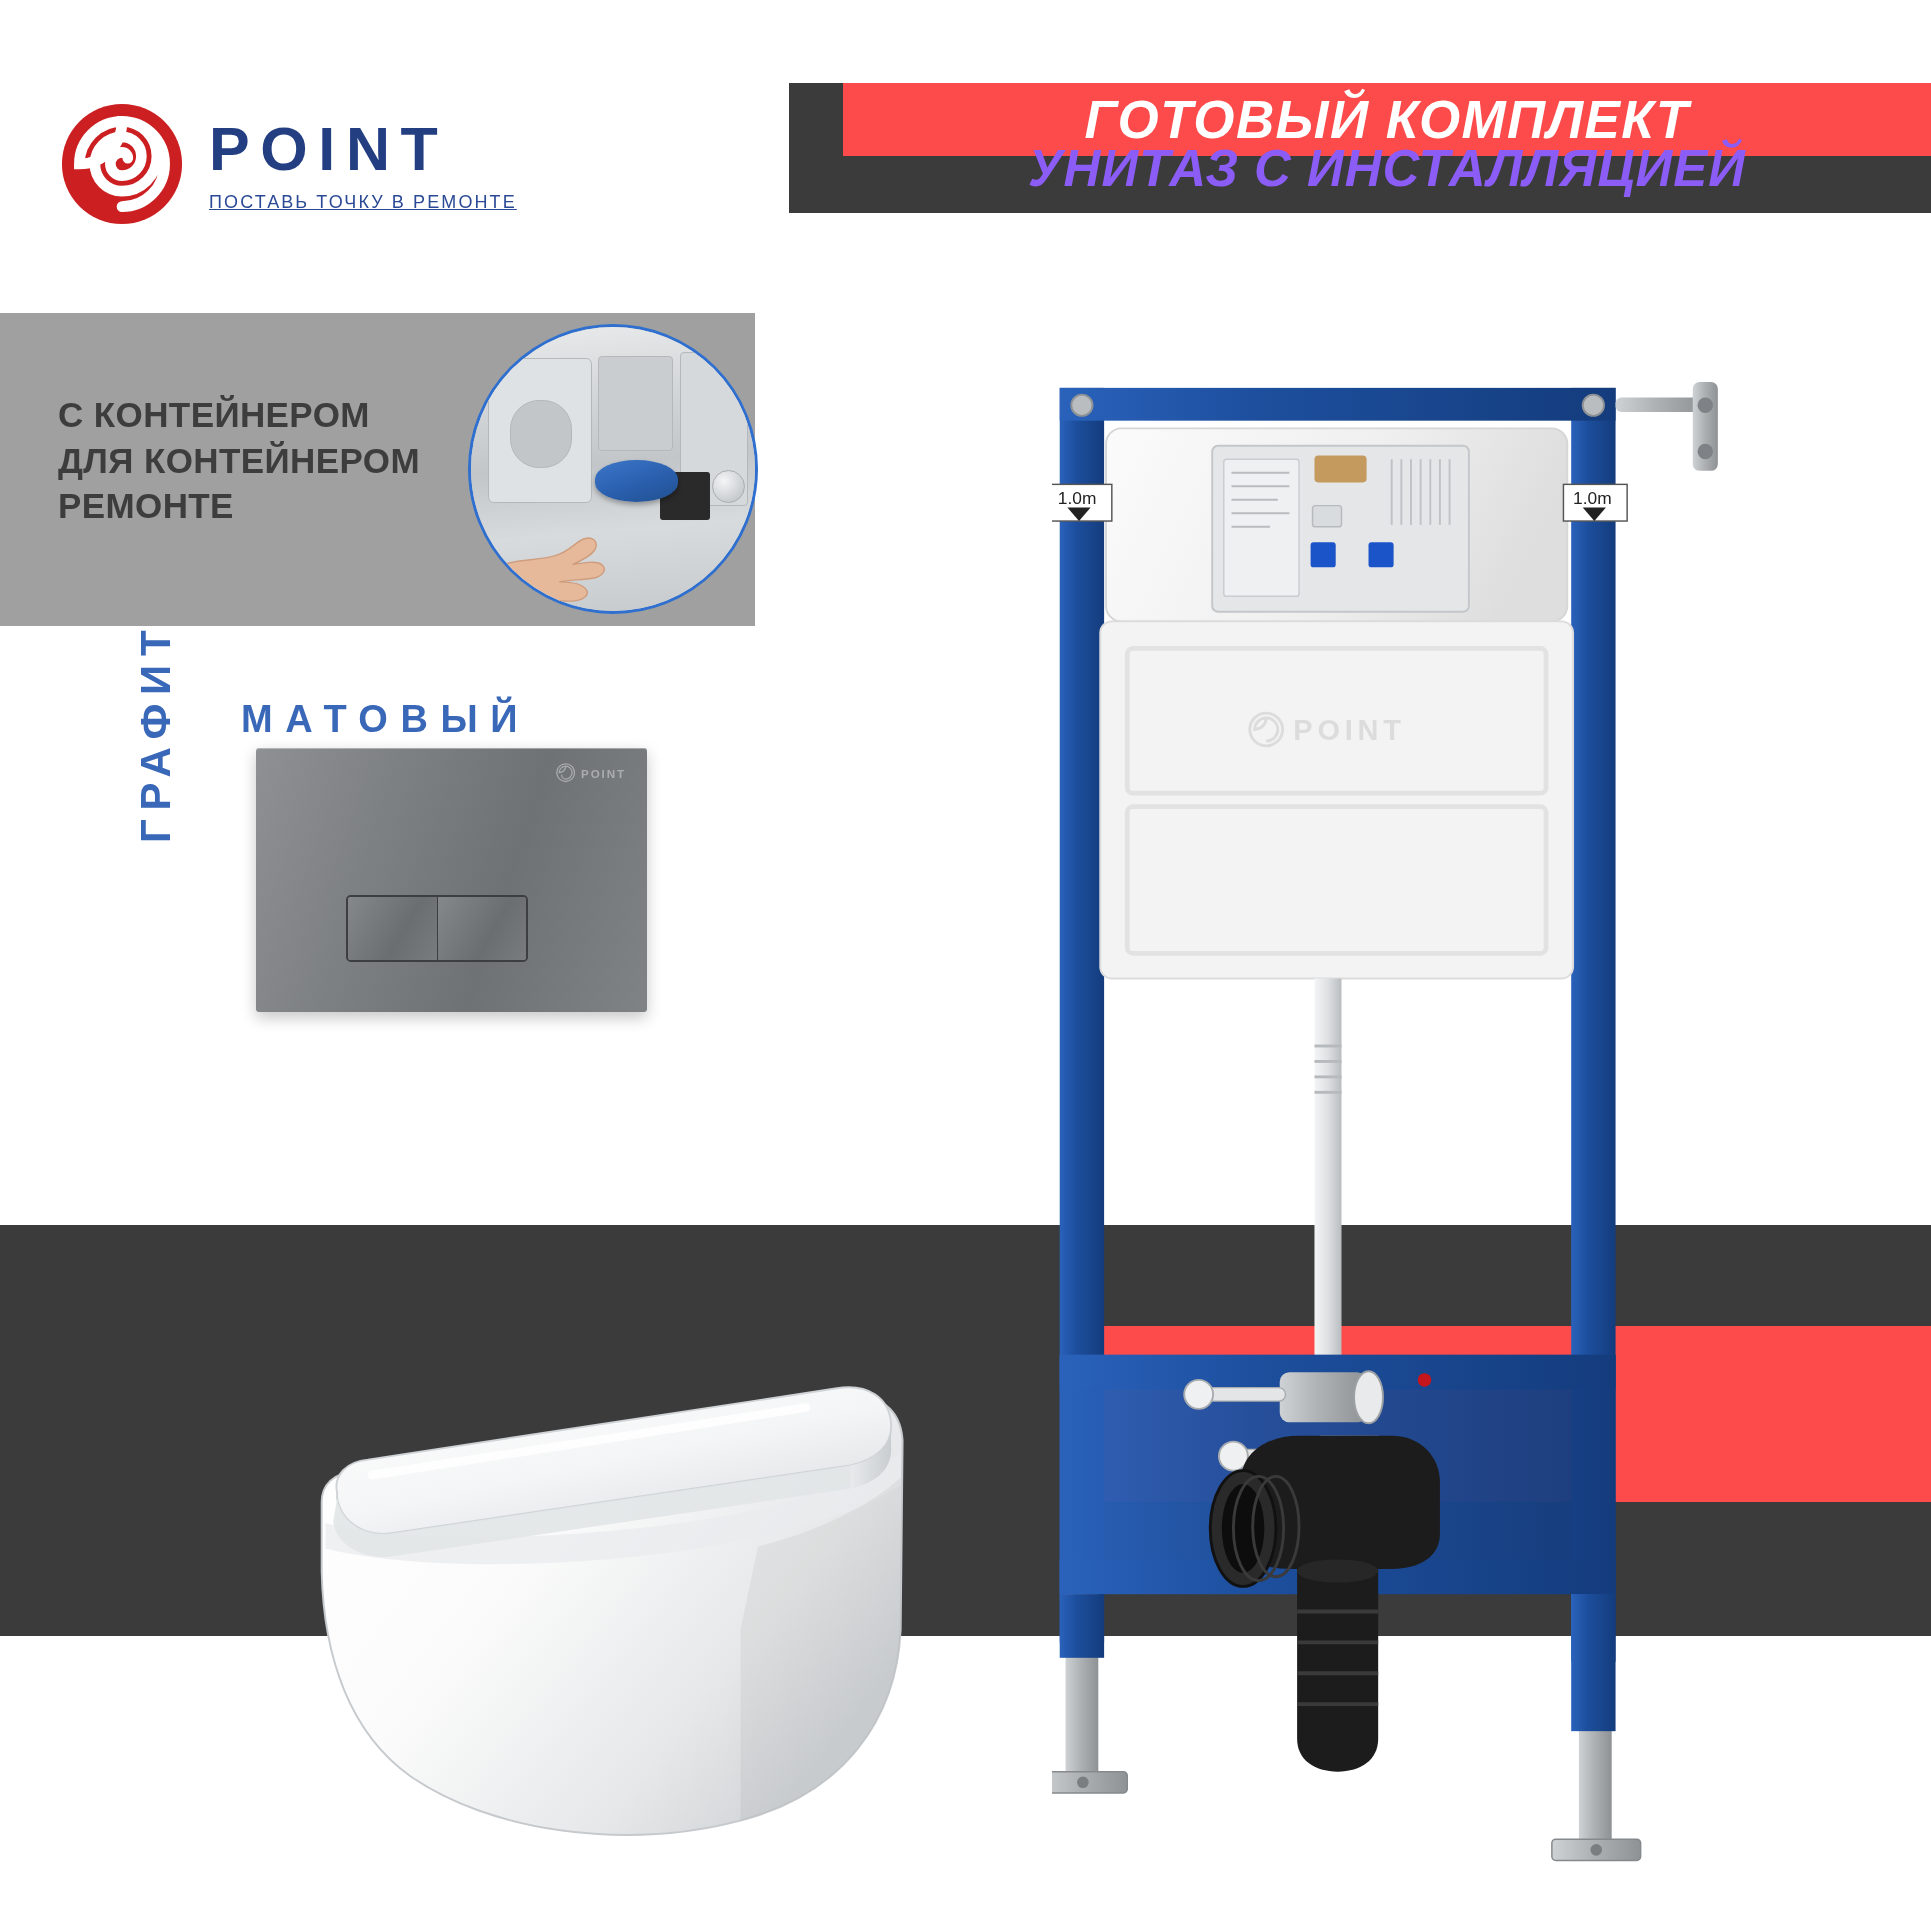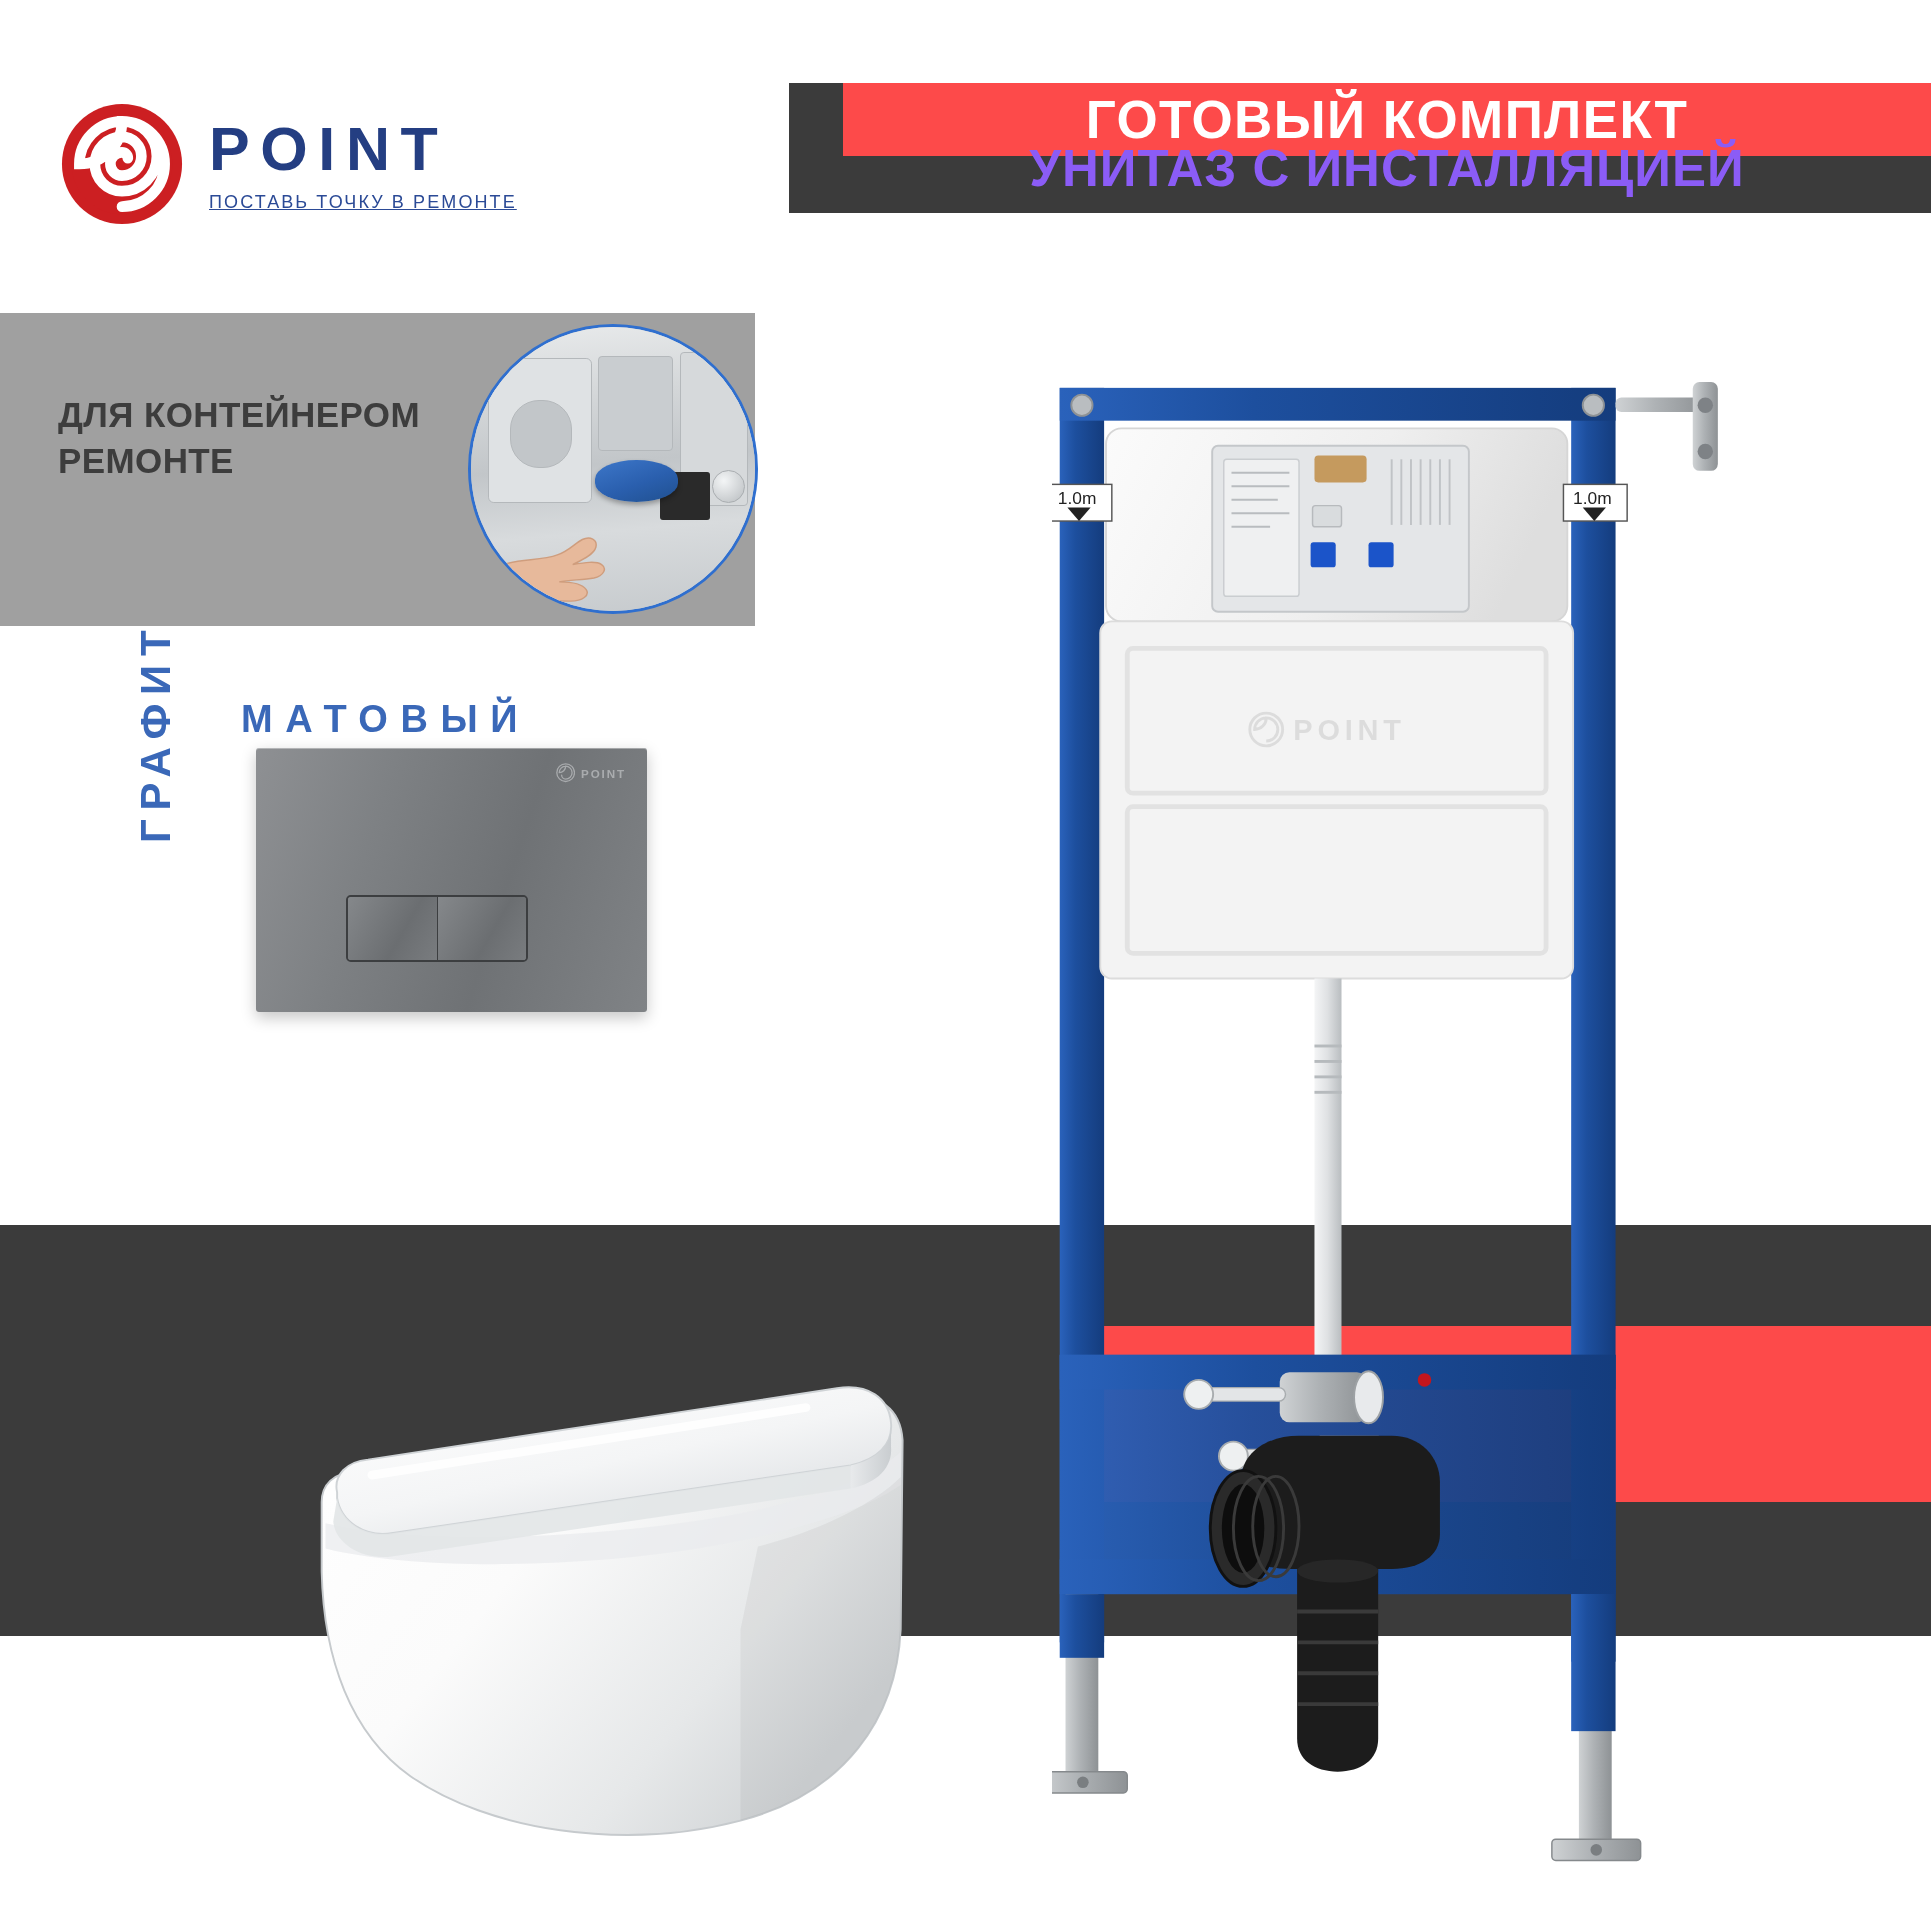--- a/index.html
+++ b/index.html
@@ -18,21 +18,21 @@
   .logo-word {
     font-size: 61px; font-weight: 700; letter-spacing: 10.6px;
     color: #243e82; line-height: 1;
   }
   .logo-tag {
     font-size: 18px; letter-spacing: 2.1px; color: #2b4a96;
     margin-top: 11.6px; font-weight: 400; text-decoration: underline;
   }
 
   
-  .banner { position: absolute; left: 789px; top: 51px; width: 1142px; height: 158px; }
+  .banner { position: absolute; left: 789px; top: 51px; width: 1142px; height: 158px; font-style: italic; }
   .banner-dark {
     position: absolute; left: 0; top: 0; width: 1142px; height: 130px;
     background: #3b3b3b;
   }
   .banner-red {
     position: absolute; left: 54px; top: 0; width: 1088px; height: 73px;
     background: #fd4a4a;
   }
   .banner-line1 {
     position: absolute; left: 54px; top: 0; width: 1088px; height: 73px;
@@ -173,20 +173,21 @@
 
   <div class="banner">
     <div class="banner-dark"></div>
     <div class="banner-red"></div>
     <div class="banner-line1">ГОТОВЫЙ КОМПЛЕКТ</div>
     <div class="banner-line2">УНИТАЗ С ИНСТАЛЛЯЦИЕЙ</div>
   </div>
 
   <div class="feature-box"></div>
   <div class="feature-text">
+    <span>С КОНТЕЙНЕРОМ</span>
     <span>ДЛЯ КОНТЕЙНЕРОМ</span>
     <span>РЕМОНТЕ</span>
   </div>
 
   <div class="feature-photo">
     <div class="fp-metal"></div>
     <div class="fp-shape fp-s1"></div>
     <div class="fp-shape fp-s2"></div>
     <div class="fp-shape fp-s3"></div>
     <div class="fp-shape fp-s4"></div>

